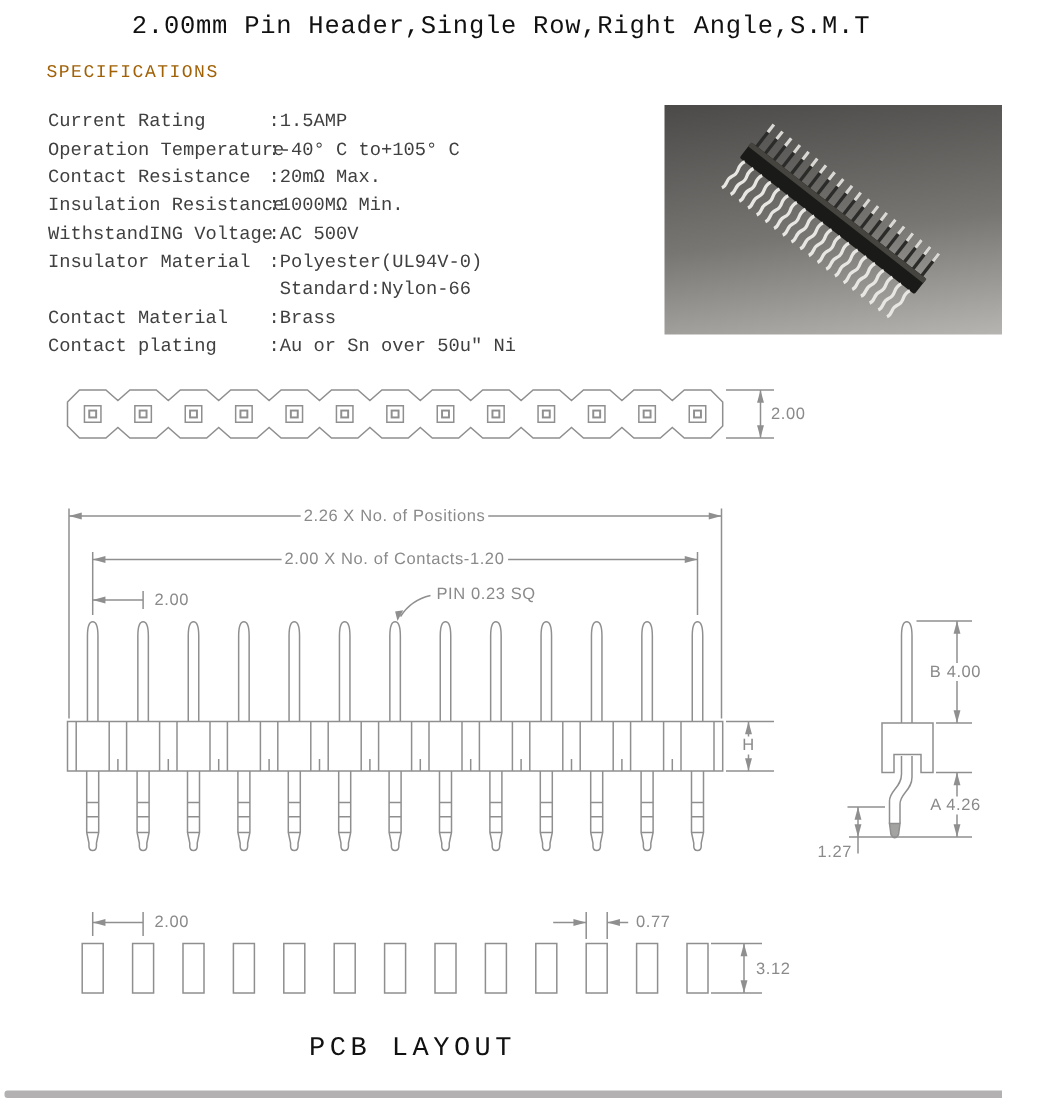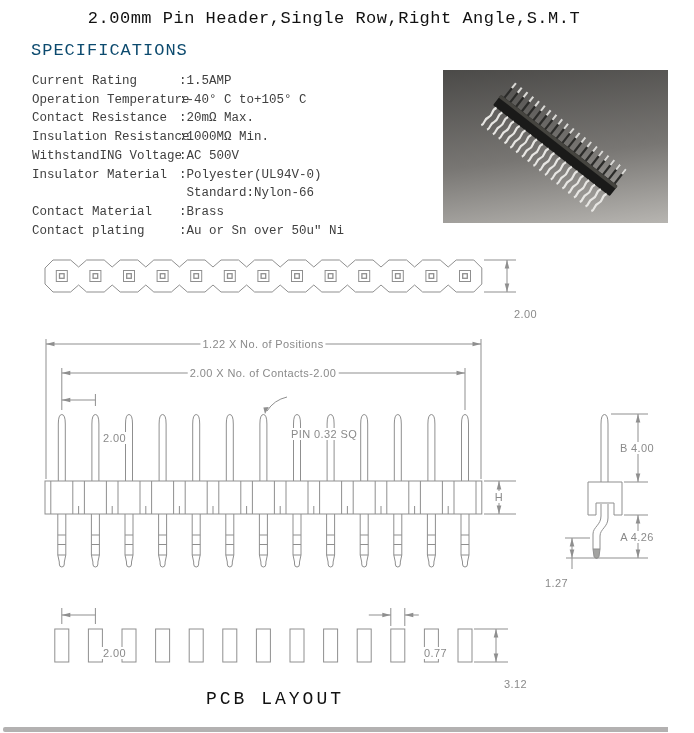--- a/index.html
+++ b/index.html
@@ -1,31 +1,31 @@
 <!DOCTYPE html>
 <html><head>
 <meta charset="utf-8">
 <style>
   html,body{margin:0;padding:0;background:#fff;}
   .page{position:relative;width:668px;height:733px;background:#ffffff;overflow:hidden;
         font-family:"Liberation Mono",monospace;}
   .title{position:absolute;left:0;right:0;top:9px;text-align:center;
          font-size:17px;color:#111;letter-spacing:.5px;white-space:pre;}
-  .heading{position:absolute;left:31px;top:41px;font-size:17px;color:#0c4a6e;letter-spacing:1px;}
+  .heading{position:absolute;left:31px;top:41px;font-size:12px;color:#a16207;letter-spacing:1px;}
   .specs{position:absolute;left:32px;top:72px;font-size:12.5px;color:#404040;
          line-height:18.7px;white-space:pre;}
   .spec-label{display:inline-block;width:147px;}
   .photo{position:absolute;left:443px;top:70px;width:227px;height:153px;
          background:linear-gradient(173deg,#4b4a48 0%,#787673 55%,#b7b5b1 100%);}
   #art{position:absolute;left:0;top:0;}
   .dim{position:absolute;font-family:"Liberation Sans",sans-serif;font-size:11px;
        color:#8a8a8a;background:#fff;padding:0 2px;white-space:nowrap;letter-spacing:.4px;}
   .dim.c{transform:translate(-50%,-50%);}
-  .dim.l{transform:translate(0,-50%);margin-top:38px;}
-  .dim.r{transform:translate(-100%,-50%);margin-top:15px;}
+  .dim.l{transform:translate(0,-50%);}
+  .dim.r{transform:translate(-100%,-50%);}
   .caption{position:absolute;font-size:18px;color:#111;letter-spacing:3px;
            font-family:"Liberation Mono",monospace;}
   .bbar{position:absolute;left:3px;top:727px;width:688px;height:5px;
         background:#b3b1b1;border-radius:2px;}
 </style>
 </head>
 <body>
 
 <div class="page">
 
@@ -311,24 +311,24 @@
         <polygon points="404.8,615 413.3,612.7 413.3,617.3" fill="#8f8f8f" stroke="none"></polygon>
         <line x1="474" y1="629" x2="508" y2="629"></line>
         <line x1="474" y1="662" x2="508" y2="662"></line>
         <line x1="496" y1="629" x2="496" y2="662"></line>
         <polygon points="496,629 493.7,637.5 498.3,637.5" fill="#8f8f8f" stroke="none"></polygon>
         <polygon points="496,662 493.7,653.5 498.3,653.5" fill="#8f8f8f" stroke="none"></polygon>
       </g>
   </svg>
 
   <span class="dim l" style="left:512px;top:276px">2.00</span>
-  <span class="dim c" style="left:263px;top:344px">1.22 X No. of Positions</span>
-  <span class="dim c" style="left:263px;top:373px">2.00 X No. of Contacts-2.00</span>
+  <span class="dim c" style="left:263px;top:344px">2.26 X No. of Positions</span>
+  <span class="dim c" style="left:263px;top:373px">2.00 X No. of Contacts-1.20</span>
   <span class="dim l" style="left:101px;top:400px">2.00</span>
-  <span class="dim l" style="left:289px;top:396px">PIN 0.32 SQ</span>
+  <span class="dim l" style="left:289px;top:396px">PIN 0.23 SQ</span>
   <span class="dim c" style="left:499px;top:497px">H</span>
   <span class="dim c" style="left:637px;top:448px">B 4.00</span>
   <span class="dim c" style="left:637px;top:537px">A 4.26</span>
   <span class="dim r" style="left:570px;top:568px">1.27</span>
   <span class="dim l" style="left:101px;top:615px">2.00</span>
   <span class="dim l" style="left:422px;top:615px">0.77</span>
   <span class="dim l" style="left:502px;top:646px">3.12</span>
 
   <div class="caption" style="left:206px;top:689px">PCB LAYOUT</div>
 

